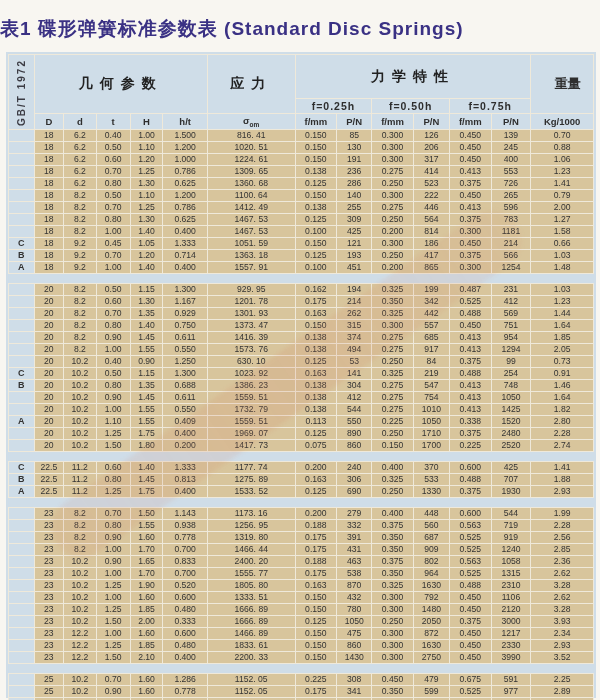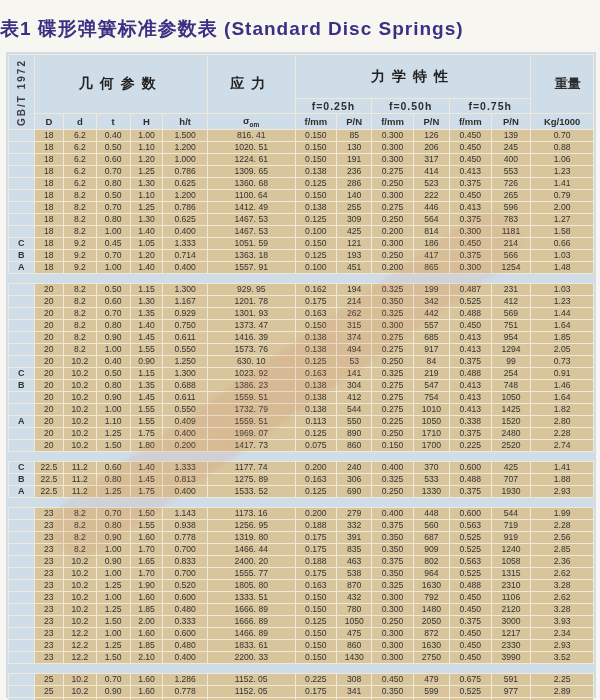--- a/index.html
+++ b/index.html
@@ -603,21 +603,21 @@
         </tr>
         <tr>
           <td class="mark"></td>
           <td>23</td>
           <td>8.2</td>
           <td>1.00</td>
           <td>1.70</td>
           <td>0.700</td>
           <td>1466. 44</td>
           <td>0.175</td>
-          <td>835</td>
+          <td>431</td>
           <td>0.350</td>
           <td>909</td>
           <td>0.525</td>
           <td>1240</td>
           <td>2.85</td>
         </tr>
         <tr>
           <td class="mark"></td>
           <td>23</td>
           <td>10.2</td>

